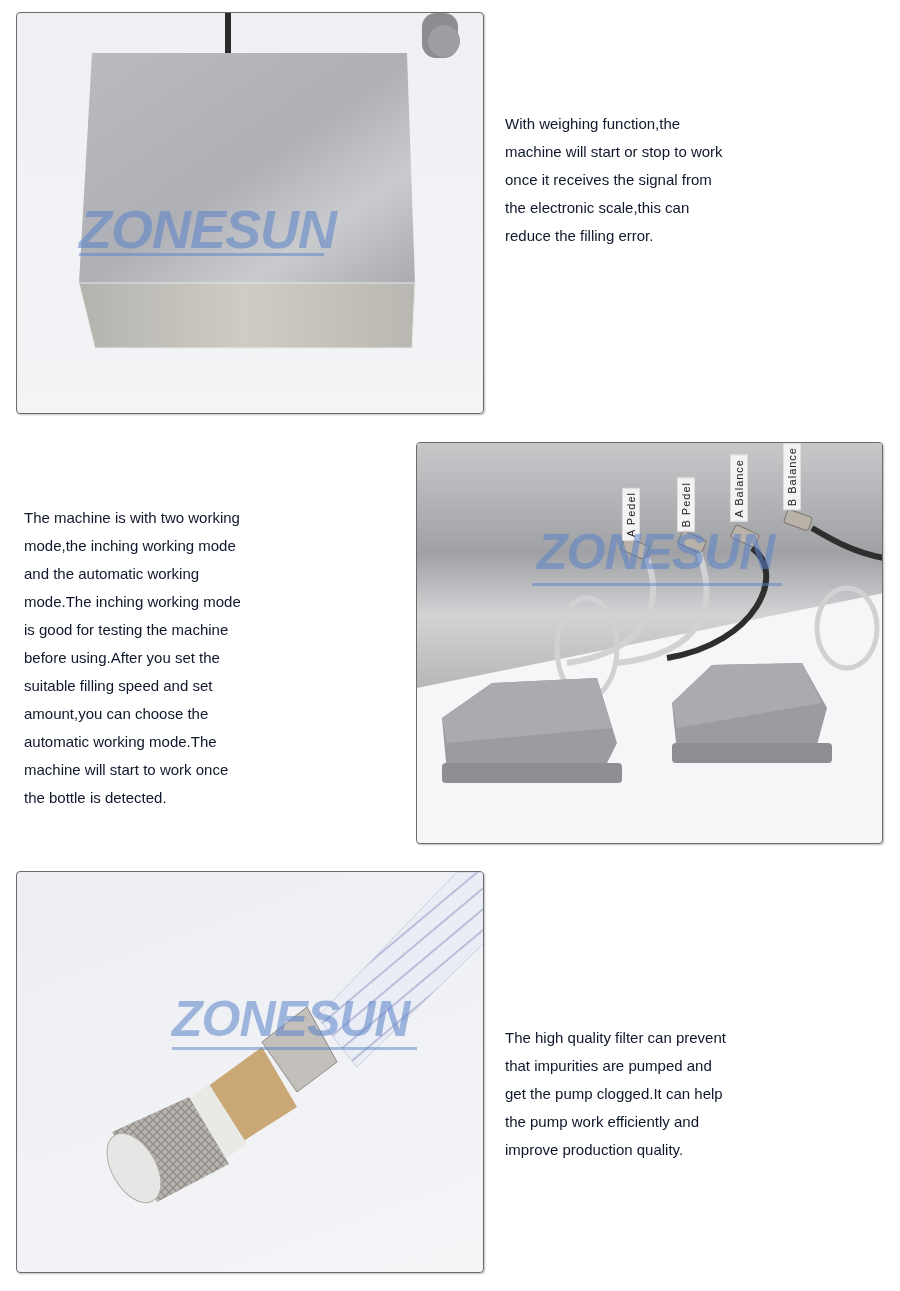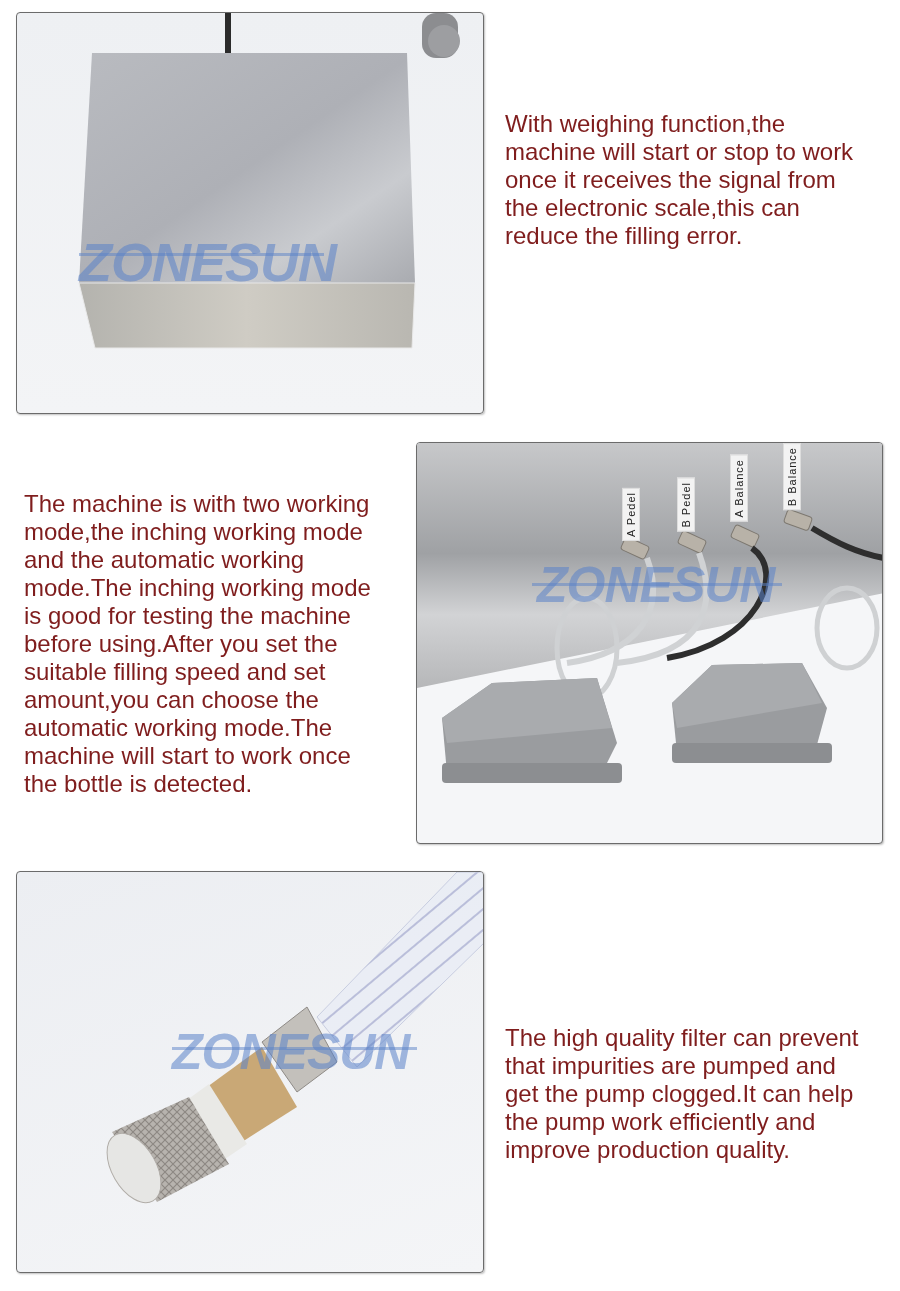--- a/index.html
+++ b/index.html
@@ -1,22 +1,22 @@
 <!DOCTYPE html>
 <html><head>
 <meta charset="utf-8">
 <style>
   html, body { margin: 0; padding: 0; background: #ffffff; }
   body { width: 900px; height: 1291px; position: relative; overflow: hidden;
          font-family: "Liberation Sans", sans-serif; color: #111; }
   .frame { position: absolute; border: 1.5px solid #6b6b6b; border-radius: 4px;
            box-shadow: 1px 1px 2px rgba(0,0,0,0.25); overflow: hidden; box-sizing: border-box; }
-  .desc { position: absolute; font-size: 24px; line-height: 28px; color: #7f1d1d; white-space: pre-line; }
+  .desc { position: absolute; font-size: 15px; line-height: 28px; color: #0f172a; white-space: pre-line; }
   .wm { position: absolute; font-family: "Liberation Sans", sans-serif; font-weight: bold; font-style: italic;
-        color: rgba(90,130,200,0.55); letter-spacing: -1px; margin-top: 33px; }
+        color: rgba(90,130,200,0.55); letter-spacing: -1px; }
   .wm-line { position: absolute; height: 3px; background: rgba(90,130,200,0.5); }
   .label-tag { position: absolute; background: #f3f3f3; border: 1px solid #ddd; font-size: 11px; color: #222;
                writing-mode: vertical-rl; transform: rotate(180deg); padding: 3px 2px; letter-spacing: 1px; }
 </style>
 </head>
 <body>
 
 <div class="frame" style="left:16px; top:12px; width:468px; height:402px; background:linear-gradient(180deg,#eef0f3 0%,#f3f4f6 100%);">
   <svg width="468" height="402" viewBox="0 0 468 402" style="position:absolute;left:0;top:0;">
     <defs>
@@ -44,21 +44,21 @@
   </svg>
   <div class="wm" style="left:62px; top:185px; font-size:54px;">ZONESUN</div>
   <div class="wm-line" style="left:62px; top:240px; width:245px;"></div>
 </div>
 <div class="desc" style="left:505px; top:110px; width:380px;">With weighing function,the
 machine will start or stop to work
 once it receives the signal from
 the electronic scale,this can
 reduce the filling error.</div>
 
-<div class="desc" style="left:24px; top:490px; width:380px;">The machine is with two working
+<div class="desc" style="left:24px; top:504px; width:380px;">The machine is with two working
 mode,the inching working mode
 and the automatic working
 mode.The inching working mode
 is good for testing the machine
 before using.After you set the
 suitable filling speed and set
 amount,you can choose the
 automatic working mode.The
 machine will start to work once
 the bottle is detected.</div>

